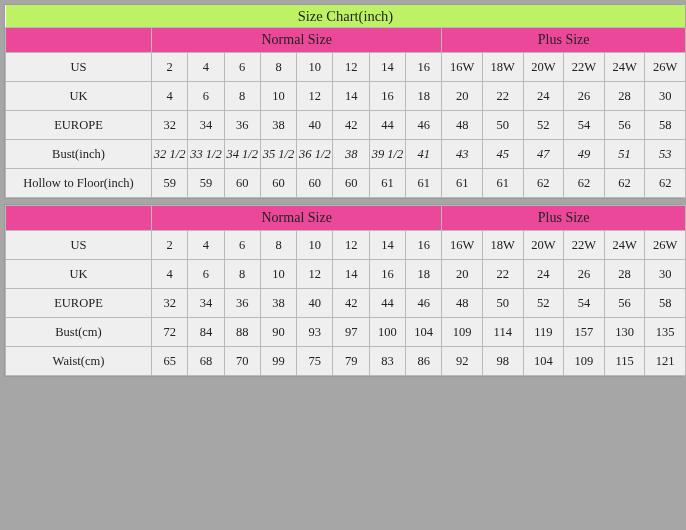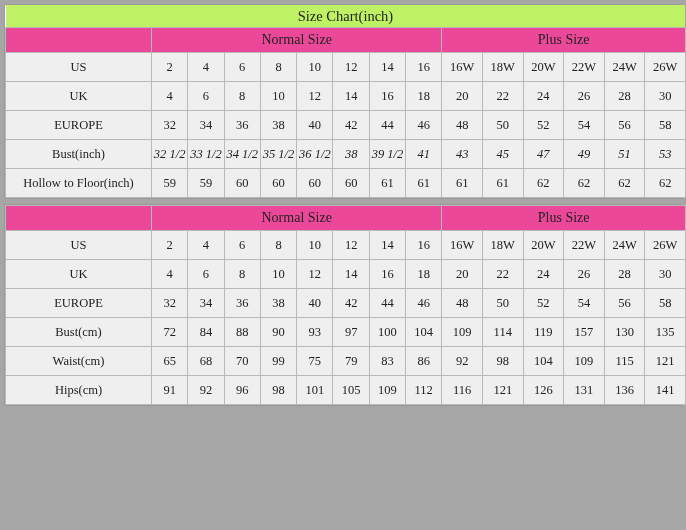--- a/index.html
+++ b/index.html
@@ -316,35 +316,18 @@
           <td class="val">83</td>
           <td class="val">86</td>
           <td class="val">92</td>
           <td class="val">98</td>
           <td class="val">104</td>
           <td class="val">109</td>
           <td class="val">115</td>
           <td class="val">121</td>
         </tr>
 
-        <tr>
-          <td class="label-cell">Hips(cm)</td>
-          <td class="val">91</td>
-          <td class="val">92</td>
-          <td class="val">96</td>
-          <td class="val">98</td>
-          <td class="val">101</td>
-          <td class="val">105</td>
-          <td class="val">109</td>
-          <td class="val">112</td>
-          <td class="val">116</td>
-          <td class="val">121</td>
-          <td class="val">126</td>
-          <td class="val">131</td>
-          <td class="val">136</td>
-          <td class="val">141</td>
-        </tr>
 
       </tbody>
     </table>
   </div>
 
 </div>
 
 </body></html>

